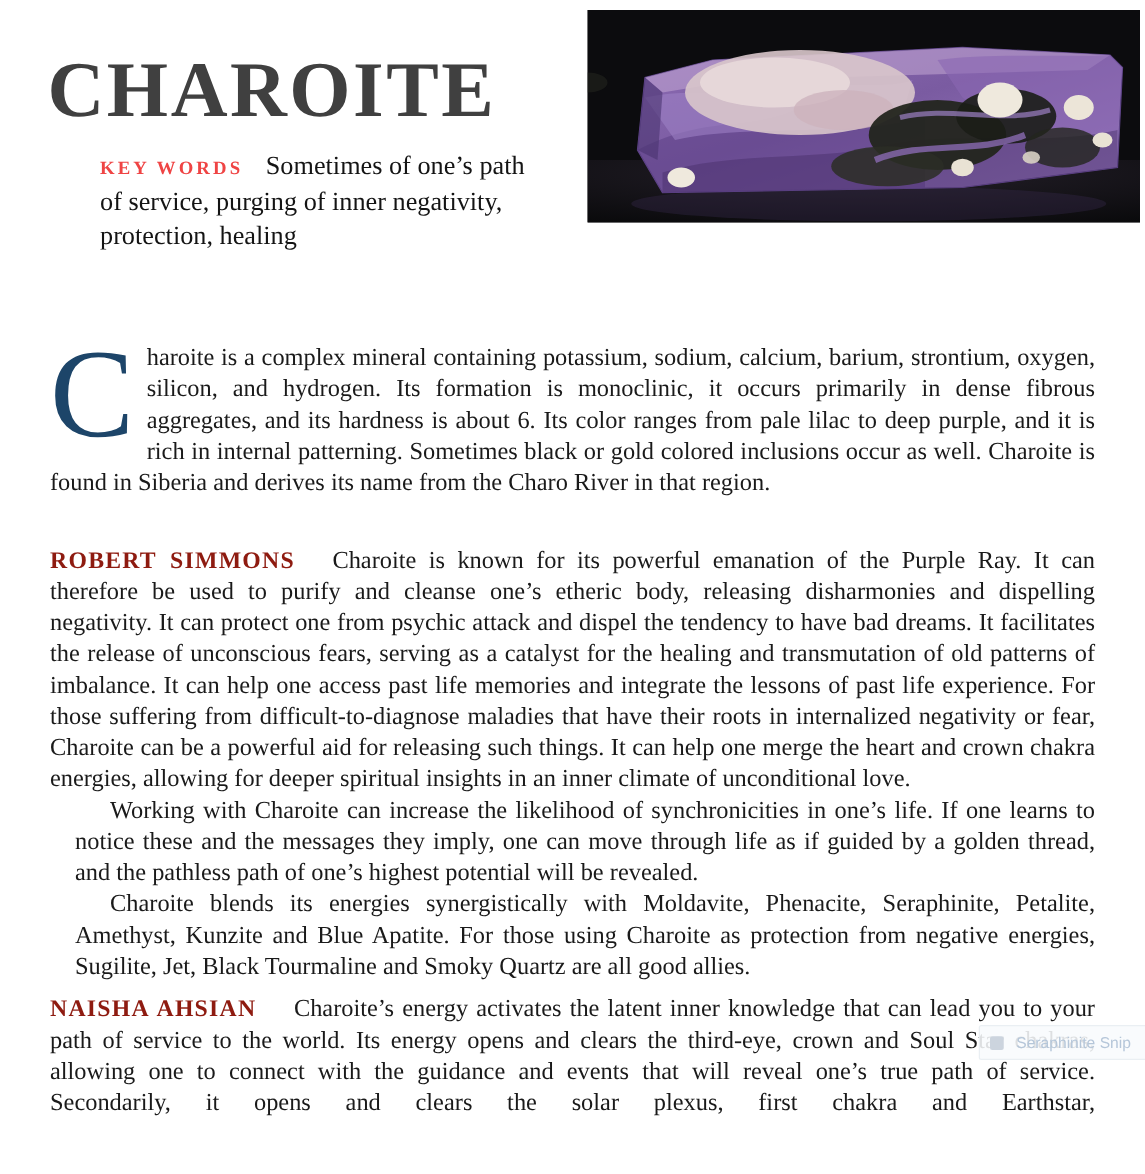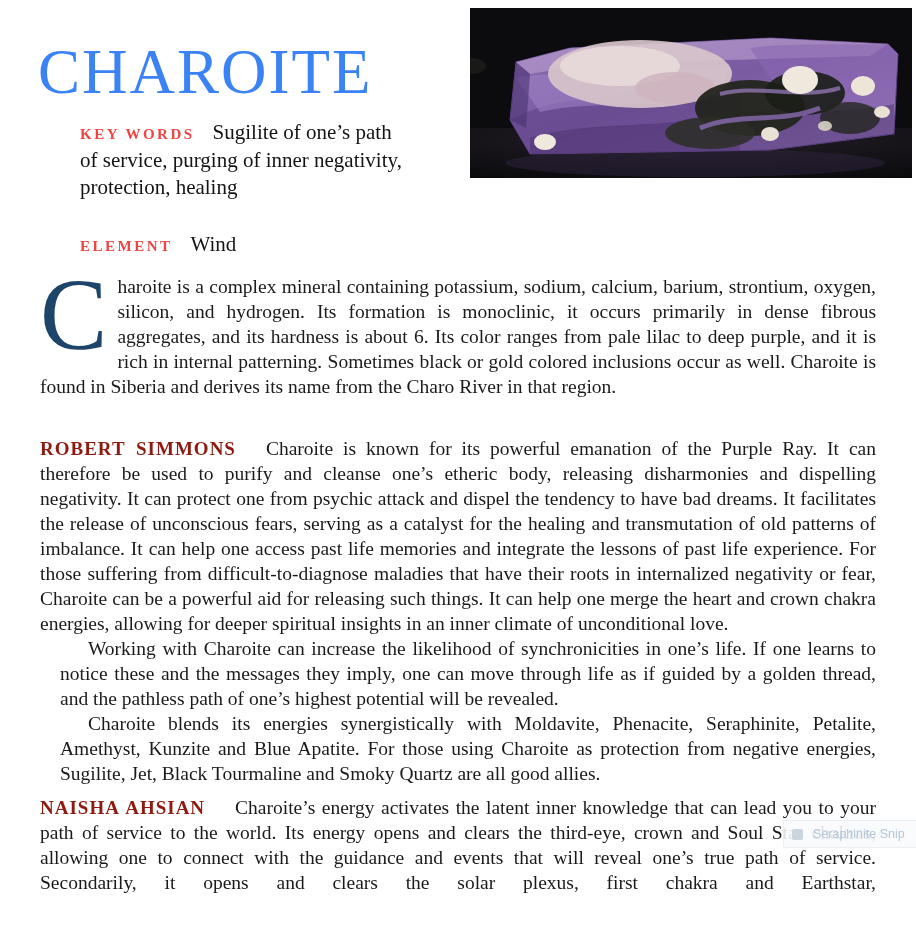--- a/index.html
+++ b/index.html
@@ -8,22 +8,22 @@
     background:#ffffff;
     font-family:"Liberation Serif", serif;
     color:#1c1c1c;
   }
   .page{position:absolute;inset:0;}
 
   
   .title{
     position:absolute;left:38px;top:-6px;
     font-family:"Liberation Serif", serif;
-    font-size:63px;font-weight:400;letter-spacing:2px;
-    color:#3b82f6;
+    font-size:63px;font-weight:700;letter-spacing:2px;
+    color:#404040;
   }
 
   
   .photo{
     position:absolute;left:470px;top:8px;width:442px;height:170px;
     background:#0b0b0d;overflow:hidden;
   }
   .photo svg{display:block;width:100%;height:100%;}
 
   
@@ -137,26 +137,23 @@
       <ellipse cx="75" cy="134" rx="11" ry="8" fill="#efe9dd"></ellipse>
       <ellipse cx="412" cy="104" rx="8" ry="6" fill="#e9e2d4"></ellipse>
       <ellipse cx="355" cy="118" rx="7" ry="5" fill="#d9d2c4" opacity="0.9"></ellipse>
 
       <polygon points="40,112 46,54 60,66 56,120" fill="#4a3370" opacity="0.6"></polygon>
     </svg>
   </div>
 
   <div class="info">
     <div class="info-item">
-      <span class="info-label">KEY WORDS</span><span>Sugilite of one’s path
+      <span class="info-label">KEY WORDS</span><span>Sometimes of one’s path
 of service, purging of inner negativity,
 protection, healing</span>
-    </div>
-    <div class="info-item">
-      <span class="info-label">ELEMENT</span><span>Wind</span>
     </div>
   </div>
 
   <div class="bodycopy">
     <p class="intro">
       <span class="dropcap">C</span><span>haroite is a complex mineral containing potassium, sodium, calcium, barium, strontium, oxygen, silicon, and hydrogen. Its formation is monoclinic, it occurs primarily in dense fibrous aggregates, and its hardness is about 6. Its color ranges from pale lilac to deep purple, and it is rich in internal patterning. Sometimes black or gold colored inclusions occur as well. Charoite is found in Siberia and derives its name from the Charo River in that region.</span>
     </p>
 
     <p>
       <span class="section-label">ROBERT SIMMONS</span><span>Charoite is known for its powerful emanation of the Purple Ray. It can therefore be used to purify and cleanse one’s etheric body, releasing disharmonies and dispelling negativity. It can protect one from psychic attack and dispel the tendency to have bad dreams. It facilitates the release of unconscious fears, serving as a catalyst for the healing and transmutation of old patterns of imbalance. It can help one access past life memories and integrate the lessons of past life experience. For those suffering from difficult-to-diagnose maladies that have their roots in internalized negativity or fear, Charoite can be a powerful aid for releasing such things. It can help one merge the heart and crown chakra energies, allowing for deeper spiritual insights in an inner climate of unconditional love.</span>

